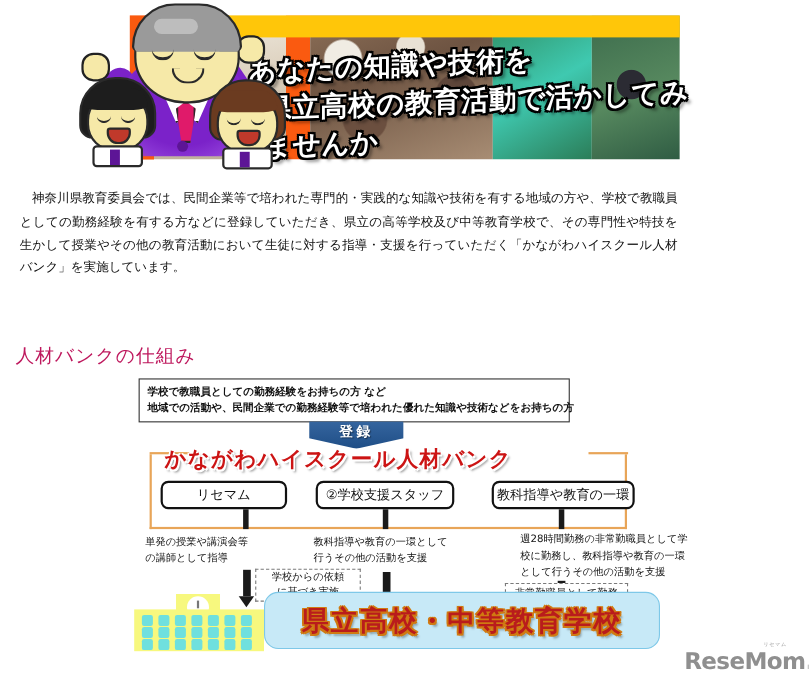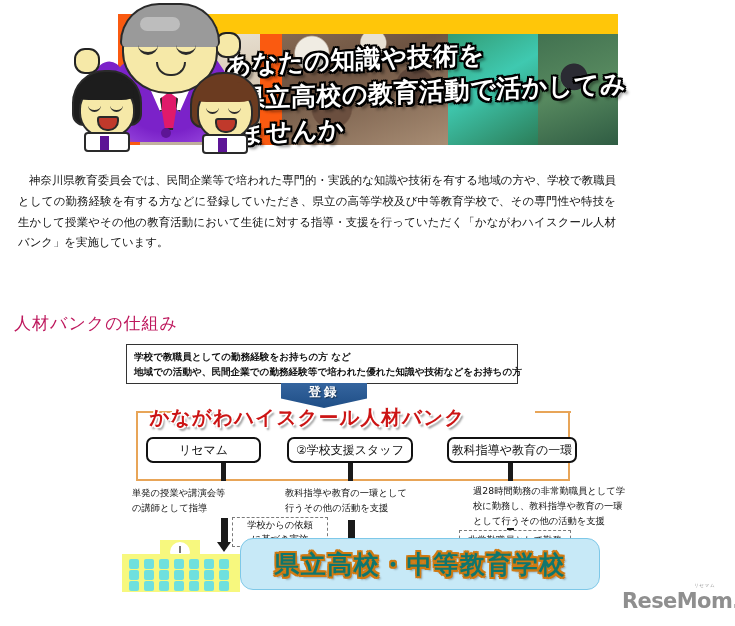--- a/index.html
+++ b/index.html
@@ -135,21 +135,21 @@
   .dbox.b1{left:232px;top:177px;width:96px;height:30px;}
   .dbox.b2{left:459px;top:190px;width:112px;height:20px;}
   .school-ico{position:absolute;left:122px;top:200px;width:118px;height:52px;}
   .s-main{position:absolute;left:0;top:14px;width:118px;height:38px;background:#f7f87e;}
   .s-tower{position:absolute;left:38px;top:0;width:40px;height:18px;background:#f7f87e;}
   .s-clock{position:absolute;left:48px;top:2px;width:20px;height:20px;border-radius:10px;background:#fff;}
   .s-clock:after{content:"";position:absolute;left:9px;top:4px;width:2px;height:7px;background:#777;}
   .s-win{position:absolute;width:10px;height:10px;border-radius:2px;background:#6fe0de;}
   .blue-box{position:absolute;left:240px;top:198px;width:358px;height:50px;background:#c7e9f7;border:1.6px solid #7ec8e8;border-radius:13px;
      display:flex;align-items:center;justify-content:center;}
-  .blue-box span{font-family:"DejaVu Sans",sans-serif;font-size:25px;font-weight:bold;color:#0f766e;letter-spacing:1.5px;
+  .blue-box span{font-family:"DejaVu Sans",sans-serif;font-size:25px;font-weight:bold;color:#b91c1c;letter-spacing:1.5px;
      text-shadow:-1.6px -1.6px 0 #d07a12,1.6px -1.6px 0 #d07a12,-1.6px 1.6px 0 #d07a12,1.6px 1.6px 0 #d07a12,
        0 -1.6px 0 #d07a12,0 1.6px 0 #d07a12,-1.6px 0 0 #d07a12,1.6px 0 0 #d07a12,2.5px 3px 2px rgba(0,0,0,.3);}
   .logo{position:absolute;left:622px;top:589px;}
   .logo .mark{font-family:"DejaVu Sans",sans-serif;font-size:21px;font-weight:bold;color:#8f8f8f;letter-spacing:-.6px;}
   .logo .kana{position:absolute;left:72px;top:-6px;font-family:"DejaVu Sans",sans-serif;font-size:4.6px;color:#9a9a9a;letter-spacing:.6px;}
 </style>
 </head>
 <body>
 
 <div class="banner">

